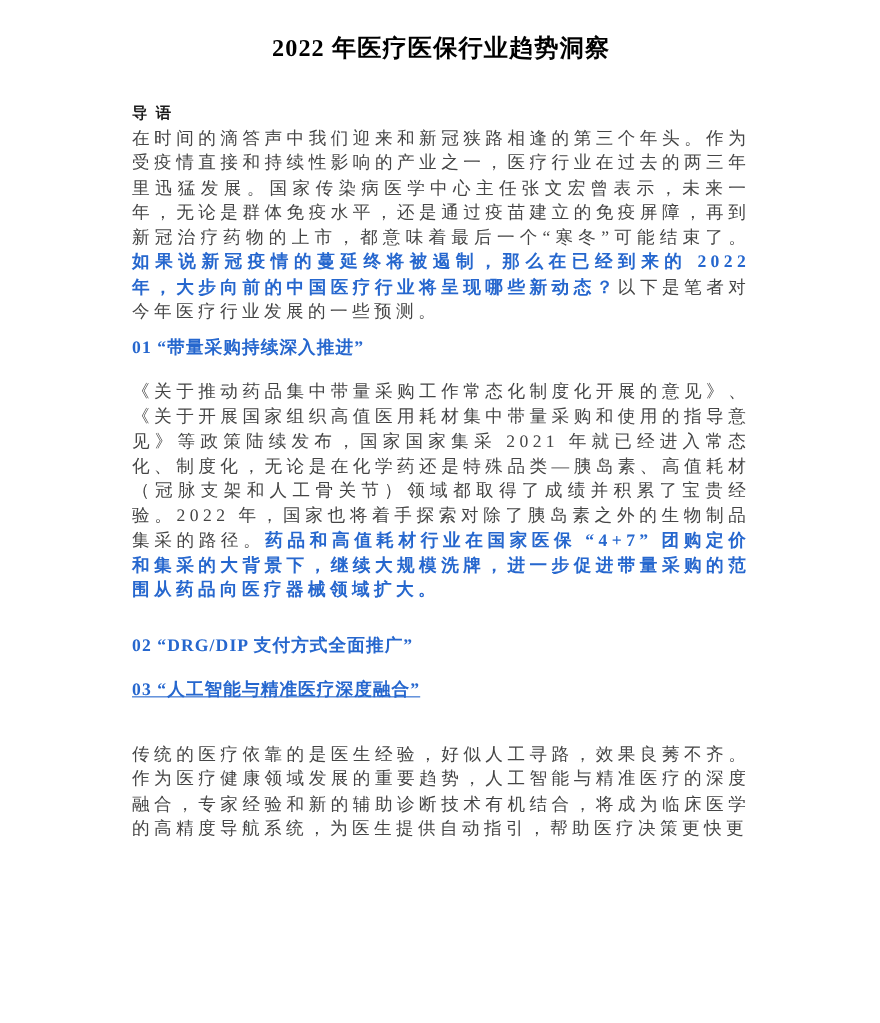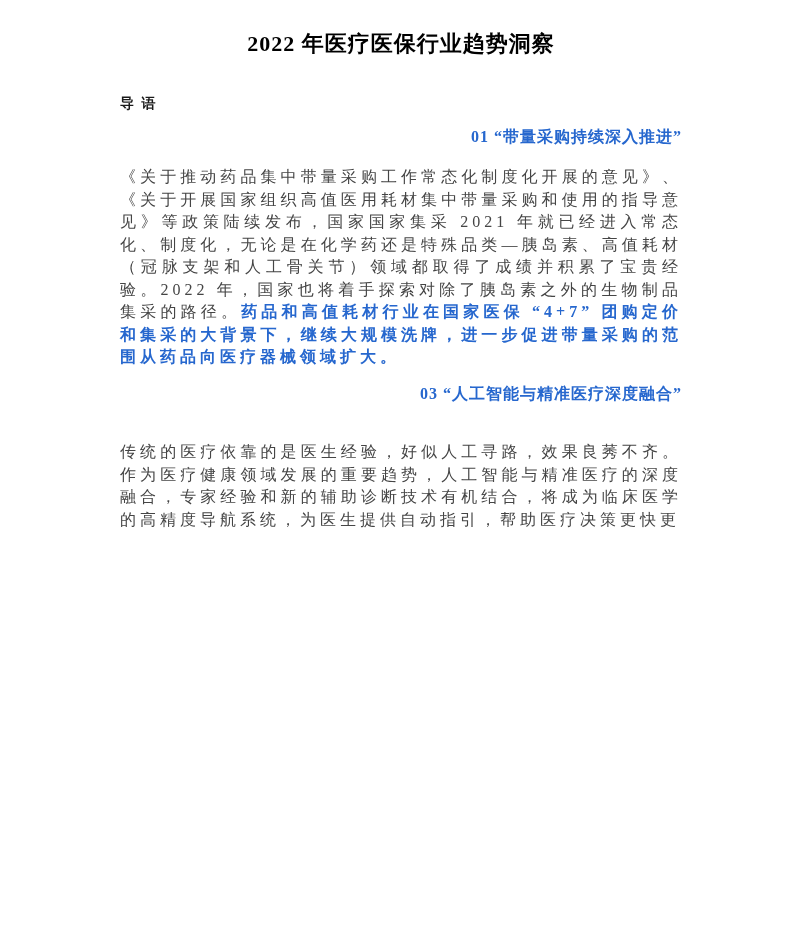--- a/index.html
+++ b/index.html
@@ -53,44 +53,46 @@
   }
   .run-blue {
     color: var(--accent);
     font-weight: bold;
   }
   .section-heading {
     font-size: 16px;
     line-height: 22.5px;
     font-weight: bold;
     color: var(--accent);
-    text-align: right;
+    text-align: left;
     letter-spacing: 1px;
   }
   .h-01 { margin: 10px 0 18px 0; }
   .h-02 { margin: 28px 0 18px 0; }
-  .h-03 { margin: 14px 0 36px 0; }
+  .h-03 { margin: 14px 0 36px 0; text-decoration: underline; }
 </style>
 </head>
 <body>
 
 <div class="page">
 
   <h1 class="doc-title">2022 年医疗医保行业趋势洞察</h1>
 
   <section>
     <div class="lead-label">导 语</div>
+    <p class="para"><span>在时间的滴答声中我们迎来和新冠狭路相逢的第三个年头。作为受疫情直接和持续性影响的产业之一，医疗行业在过去的两三年里迅猛发展。国家传染病医学中心主任张文宏曾表示，未来一年，无论是群体免疫水平，还是通过疫苗建立的免疫屏障，再到新冠治疗药物的上市，都意味着最后一个“寒冬”可能结束了。</span><span class="run-blue">如果说新冠疫情的蔓延终将被遏制，那么在已经到来的 2022 年，大步向前的中国医疗行业将呈现哪些新动态？</span><span>以下是笔者对今年医疗行业发展的一些预测。</span></p>
   </section>
 
   <section>
     <h2 class="section-heading h-01">01 “带量采购持续深入推进”</h2>
     <p class="para"><span>《关于推动药品集中带量采购工作常态化制度化开展的意见》、《关于开展国家组织高值医用耗材集中带量采购和使用的指导意见》等政策陆续发布，国家国家集采 2021 年就已经进入常态化、制度化，无论是在化学药还是特殊品类—胰岛素、高值耗材（冠脉支架和人工骨关节）领域都取得了成绩并积累了宝贵经验。2022 年，国家也将着手探索对除了胰岛素之外的生物制品集采的路径。</span><span class="run-blue">药品和高值耗材行业在国家医保 “4+7” 团购定价和集采的大背景下，继续大规模洗牌，进一步促进带量采购的范围从药品向医疗器械领域扩大。</span></p>
   </section>
 
   <section>
+    <h2 class="section-heading h-02">02 “DRG/DIP 支付方式全面推广”</h2>
   </section>
 
   <section>
     <h2 class="section-heading h-03">03 “人工智能与精准医疗深度融合”</h2>
     <p class="para"><span>传统的医疗依靠的是医生经验，好似人工寻路，效果良莠不齐。作为医疗健康领域发展的重要趋势，人工智能与精准医疗的深度融合，专家经验和新的辅助诊断技术有机结合，将成为临床医学的高精度导航系统，为医生提供自动指引，帮助医疗决策更快更</span></p>
   </section>
 
 </div>
 
 </body></html>

